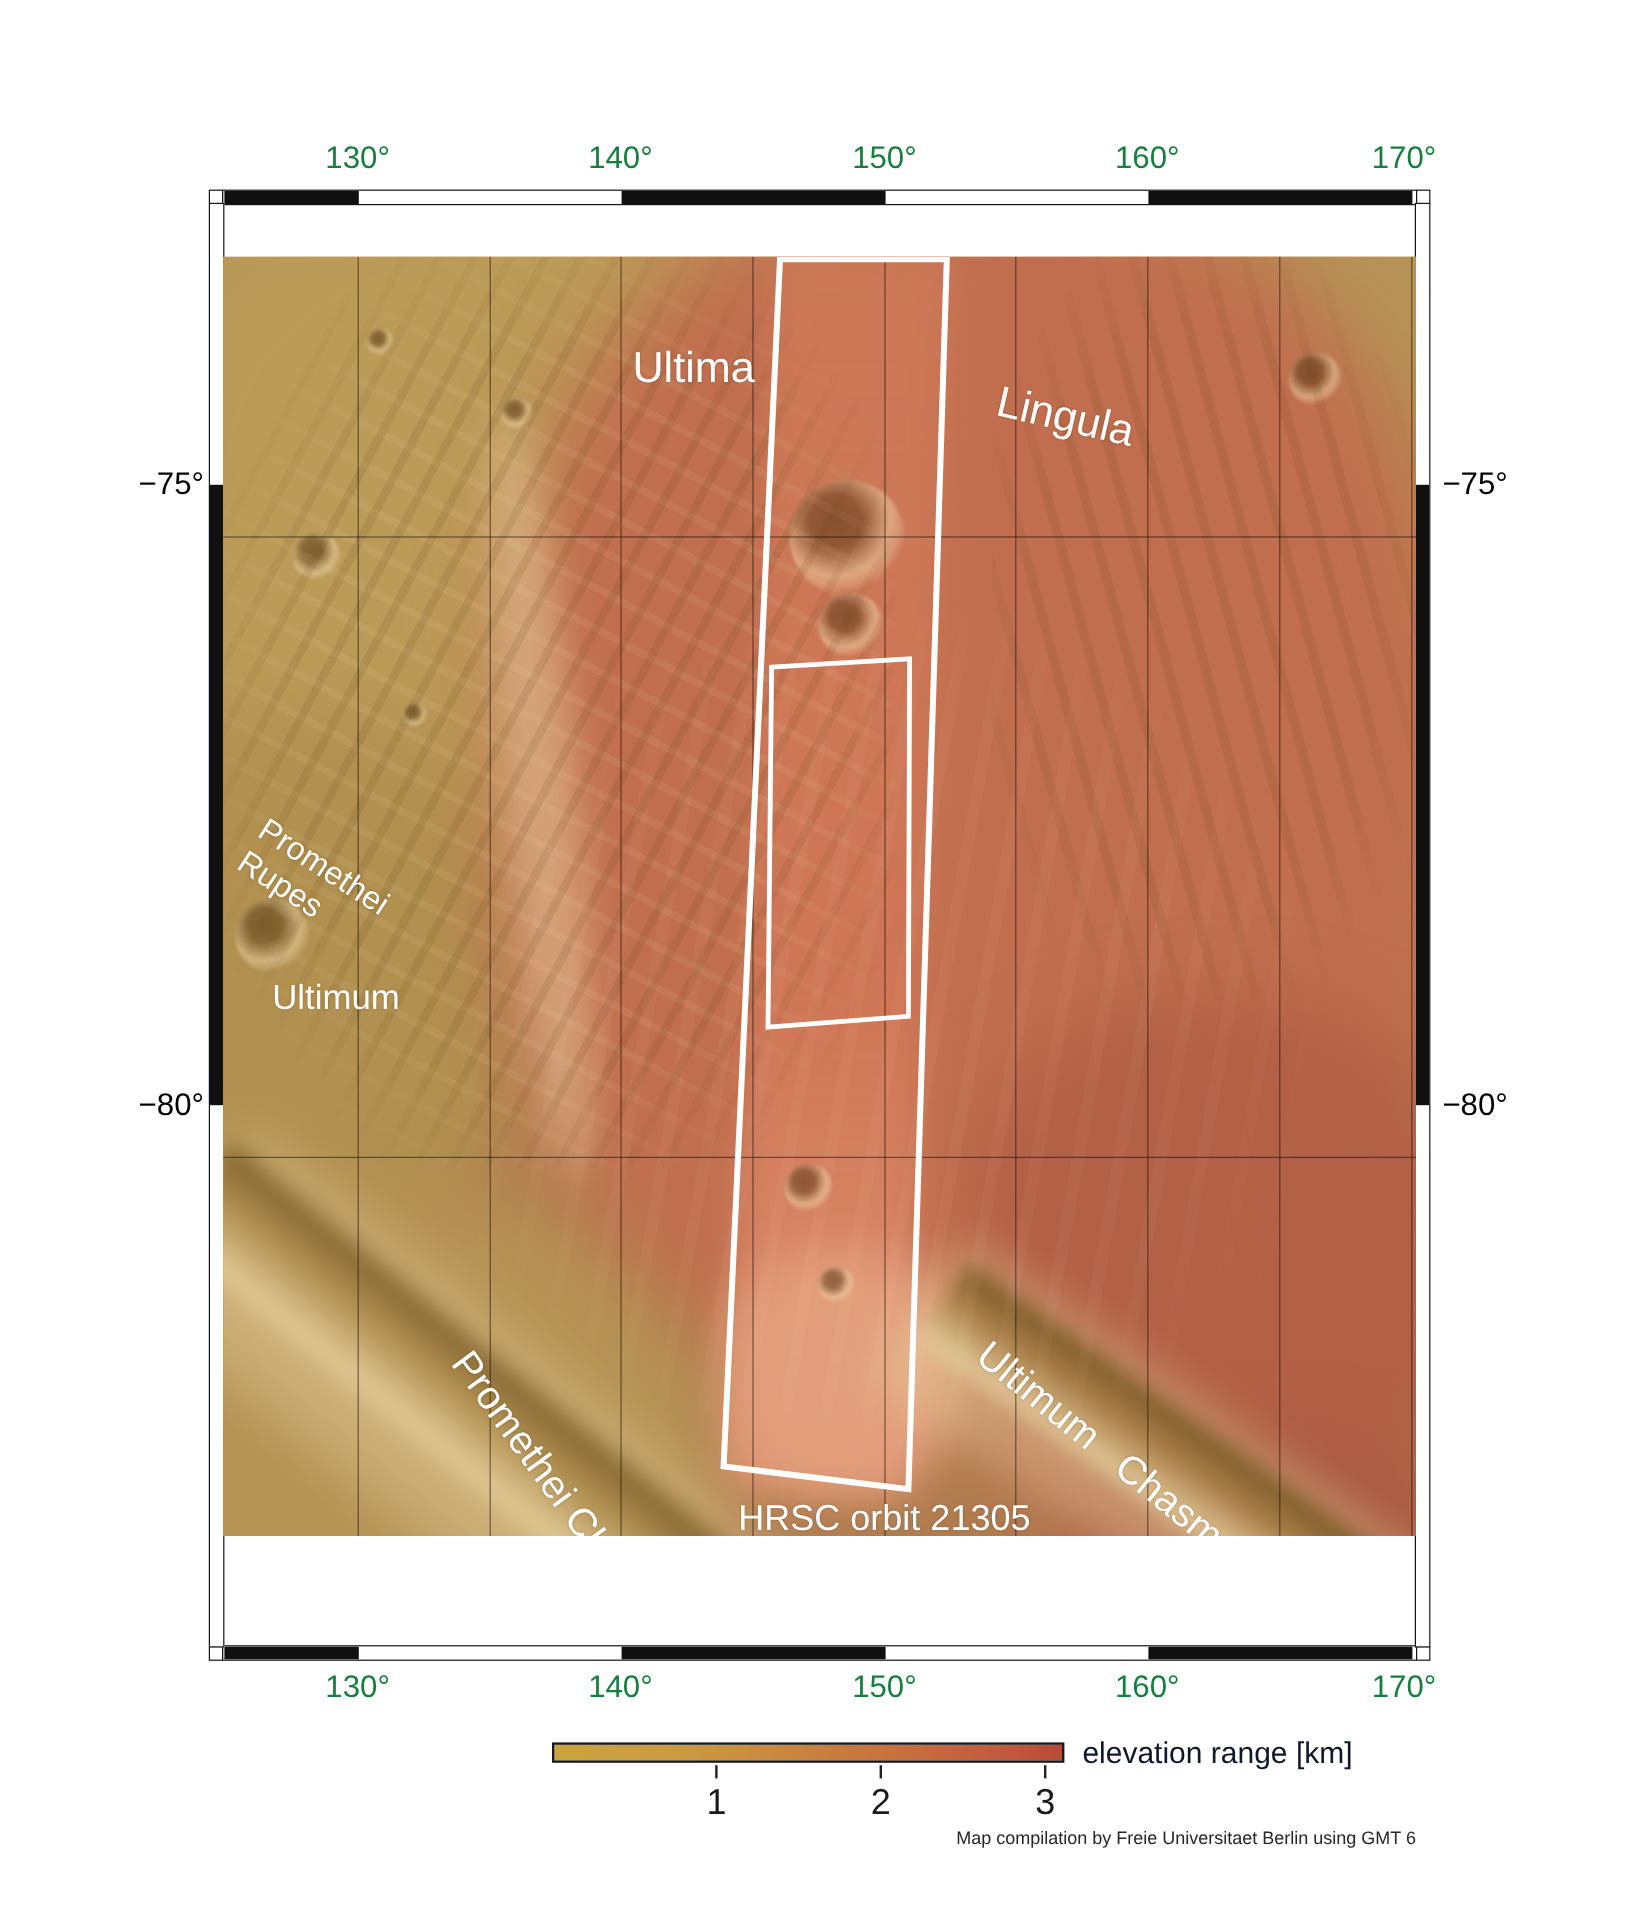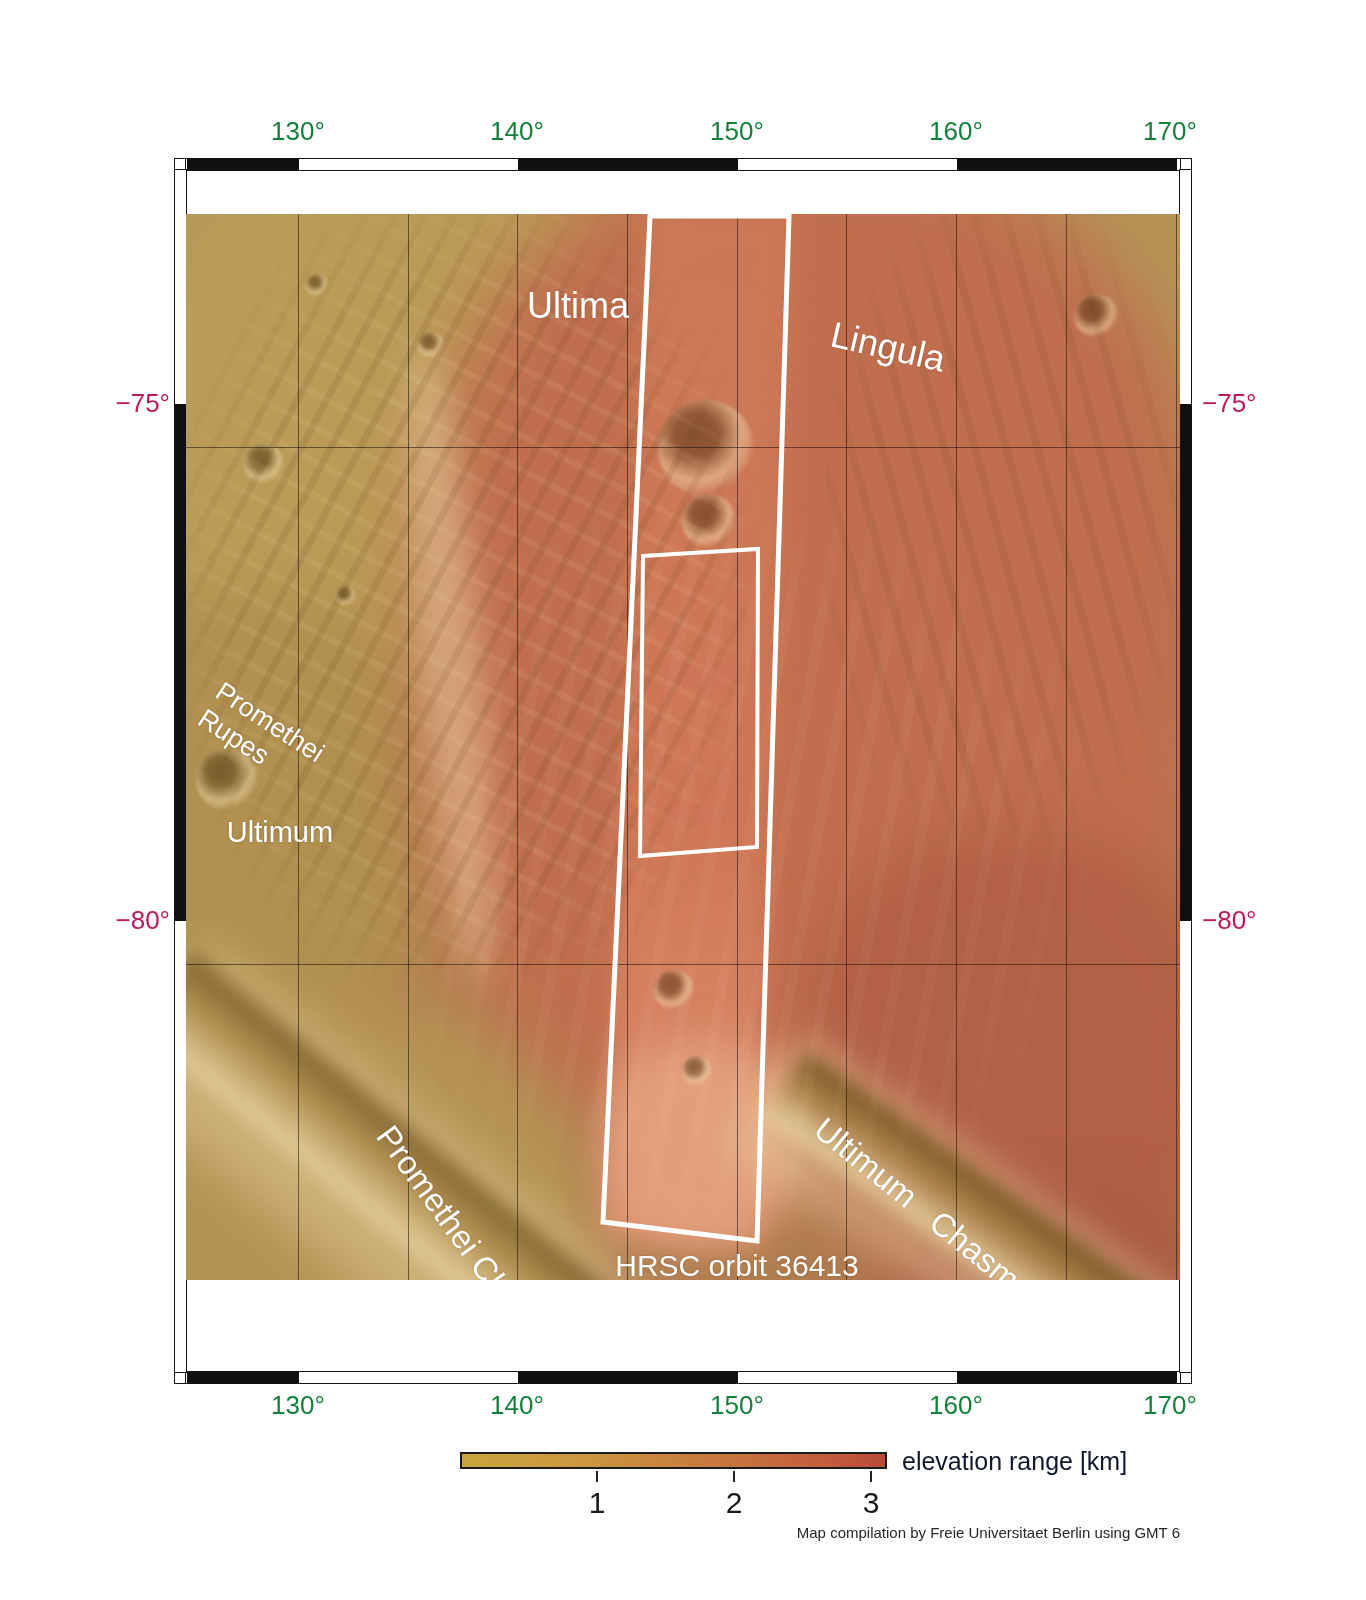--- a/index.html
+++ b/index.html
@@ -5,21 +5,21 @@
   html,body{margin:0;padding:0;background:#fff;}
   .page{position:relative;width:1366px;height:1600px;background:#fff;
         font-family:"Liberation Sans",sans-serif;overflow:hidden;color:#161616;}
 
   
   .map-title{position:absolute;left:0;top:64px;width:100%;text-align:center;
              font-size:32px;letter-spacing:.5px;color:#141414;}
   .lon-tick{position:absolute;transform:translateX(-50%);font-size:26px;color:#15803d;white-space:nowrap;}
   .lon-tick.top{top:116px;}
   .lon-tick.bottom{top:1390px;}
-  .lat-tick{position:absolute;font-size:26px;color:#be185d;white-space:nowrap;}
+  .lat-tick{position:absolute;font-size:26px;color:#000000;white-space:nowrap;}
   .lat-tick.left{left:0;width:170px;text-align:right;}
   .lat-tick.right{left:1202px;text-align:left;}
 
   
   .map-frame{position:absolute;left:174px;top:158px;width:1018px;height:1226px;}
   .bar{position:absolute;background:#fff;border:1px solid #141414;box-sizing:border-box;overflow:hidden;}
   .bar .seg{position:absolute;top:0;bottom:0;background:#101010;}
   .bar.v .seg{left:0;right:0;top:auto;bottom:auto;}
   .corner{position:absolute;width:12px;height:12px;background:#fff;border:1px solid #141414;box-sizing:border-box;}
 
@@ -152,21 +152,21 @@
 
       <div class="maplabel" style="left:392px;top:92px;transform:translate(-50%,-50%);font-size:36px">Ultima</div>
       <div class="maplabel" style="left:702px;top:133px;transform:translate(-50%,-50%) rotate(13deg);font-size:36px">Lingula</div>
       <div class="maplabel" style="left:75px;top:522px;transform:translate(-50%,-50%) rotate(33deg);font-size:27px;line-height:1.2;text-align:left">
         <div>Promethei</div>
         <div>Rupes</div>
       </div>
       <div class="maplabel" style="left:94px;top:618px;transform:translate(-50%,-50%);font-size:29px">Ultimum</div>
       <div class="maplabel" style="left:281px;top:1030px;transform:translate(-50%,-50%) rotate(54deg);font-size:33px">Promethei Chasma</div>
       <div class="maplabel" style="left:738px;top:996px;transform:translate(-50%,-50%) rotate(39deg);font-size:33px;word-spacing:18px">Ultimum Chasma</div>
-      <div class="maplabel" style="left:551px;top:1052px;transform:translate(-50%,-50%);font-size:30px">HRSC orbit 36413</div>
+      <div class="maplabel" style="left:551px;top:1052px;transform:translate(-50%,-50%);font-size:30px">HRSC orbit 21305</div>
     </div>
   </div>
 
   <div class="colorbar"></div>
   <div class="cb-tick" style="left:596px"></div>
   <div class="cb-tick" style="left:733px"></div>
   <div class="cb-tick" style="left:870px"></div>
   <div class="cb-num" style="left:597px">1</div>
   <div class="cb-num" style="left:734px">2</div>
   <div class="cb-num" style="left:871px">3</div>

